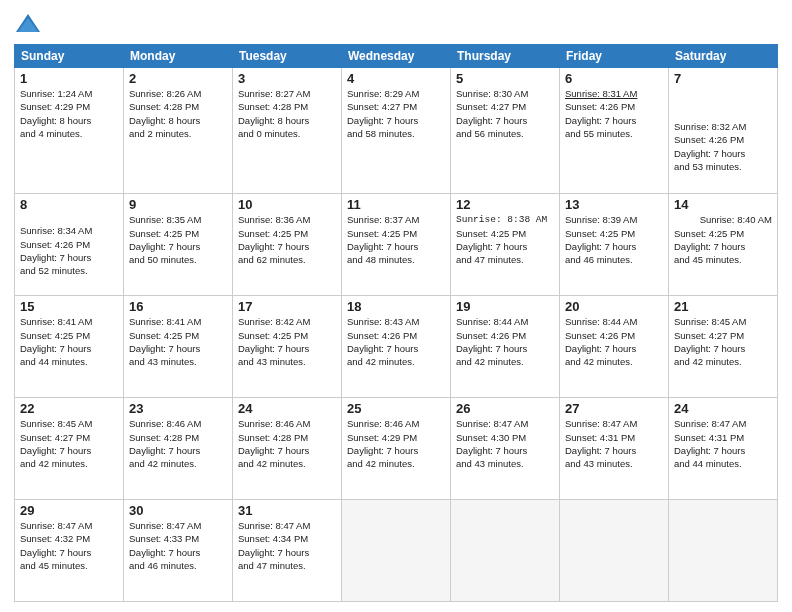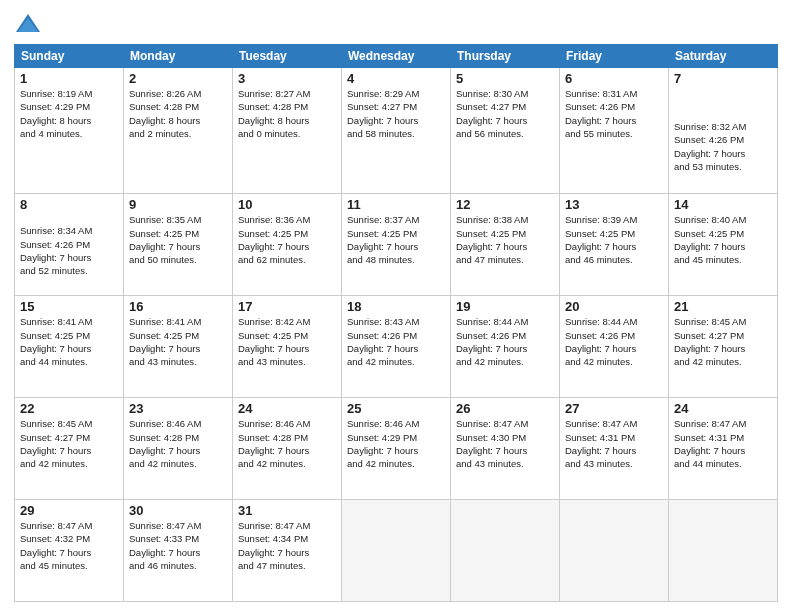--- a/index.html
+++ b/index.html
@@ -132,21 +132,21 @@
             <th>Thursday</th>
             <th>Friday</th>
             <th>Saturday</th>
           </tr>
       </thead>
       <tbody id="cal-body">
       <tr>
             <td>
               <span class="day-num">1</span>
               <div class="day-info">
-                <span style="display: block;">Sunrise: 8:19 AM</span>
+                <span style="display: block;">Sunrise: 1:24 AM</span>
                 <span style="display: block;">Sunset: 4:29 PM</span>
                 <span style="display: block;">Daylight: 8 hours</span>
                 <span style="display: block;">and 4 minutes.</span>
               </div>
             </td>
             <td>
               <span class="day-num">2</span>
               <div class="day-info">
                 <span style="display: block;">Sunrise: 8:26 AM</span>
                 <span style="display: block;">Sunset: 4:28 PM</span>
@@ -177,21 +177,21 @@
               <div class="day-info">
                 <span style="display: block;">Sunrise: 8:30 AM</span>
                 <span style="display: block;">Sunset: 4:27 PM</span>
                 <span style="display: block;">Daylight: 7 hours</span>
                 <span style="display: block;">and 56 minutes.</span>
               </div>
             </td>
             <td>
               <span class="day-num">6</span>
               <div class="day-info">
-                <span style="display: block;">Sunrise: 8:31 AM</span>
+                <span style="display: block; text-decoration: underline;">Sunrise: 8:31 AM</span>
                 <span style="display: block;">Sunset: 4:26 PM</span>
                 <span style="display: block;">Daylight: 7 hours</span>
                 <span style="display: block;">and 55 minutes.</span>
               </div>
             </td>
             <td>
               <span class="day-num">7</span>
               <div class="day-info">
                 <span style="display: block; margin-top: 34px;">Sunrise: 8:32 AM</span>
                 <span style="display: block;">Sunset: 4:26 PM</span>
@@ -233,39 +233,39 @@
               <div class="day-info">
                 <span style="display: block;">Sunrise: 8:37 AM</span>
                 <span style="display: block;">Sunset: 4:25 PM</span>
                 <span style="display: block;">Daylight: 7 hours</span>
                 <span style="display: block;">and 48 minutes.</span>
               </div>
             </td>
             <td>
               <span class="day-num">12</span>
               <div class="day-info">
-                <span style="display: block;">Sunrise: 8:38 AM</span>
+                <span style="display: block; font-family: Liberation Mono, monospace;">Sunrise: 8:38 AM</span>
                 <span style="display: block;">Sunset: 4:25 PM</span>
                 <span style="display: block;">Daylight: 7 hours</span>
                 <span style="display: block;">and 47 minutes.</span>
               </div>
             </td>
             <td>
               <span class="day-num">13</span>
               <div class="day-info">
                 <span style="display: block;">Sunrise: 8:39 AM</span>
                 <span style="display: block;">Sunset: 4:25 PM</span>
                 <span style="display: block;">Daylight: 7 hours</span>
                 <span style="display: block;">and 46 minutes.</span>
               </div>
             </td>
             <td>
               <span class="day-num">14</span>
               <div class="day-info">
-                <span style="display: block;">Sunrise: 8:40 AM</span>
+                <span style="display: block; text-align: right;">Sunrise: 8:40 AM</span>
                 <span style="display: block;">Sunset: 4:25 PM</span>
                 <span style="display: block;">Daylight: 7 hours</span>
                 <span style="display: block;">and 45 minutes.</span>
               </div>
             </td>
           </tr>
           <tr>
             <td>
               <span class="day-num">15</span>
               <div class="day-info">

